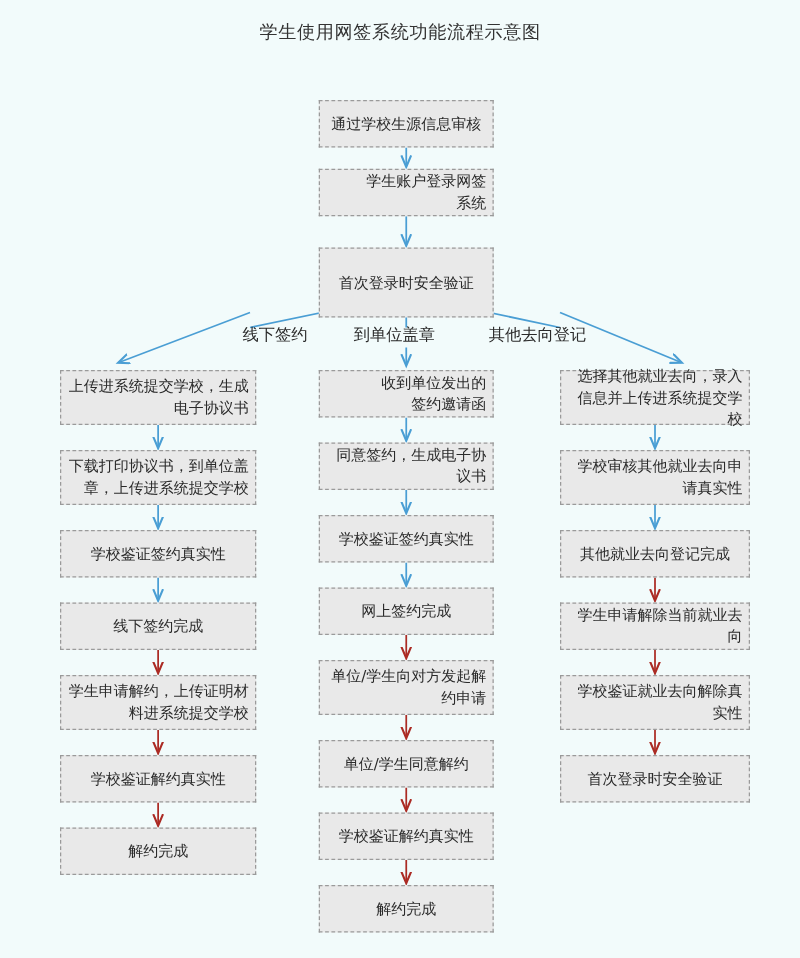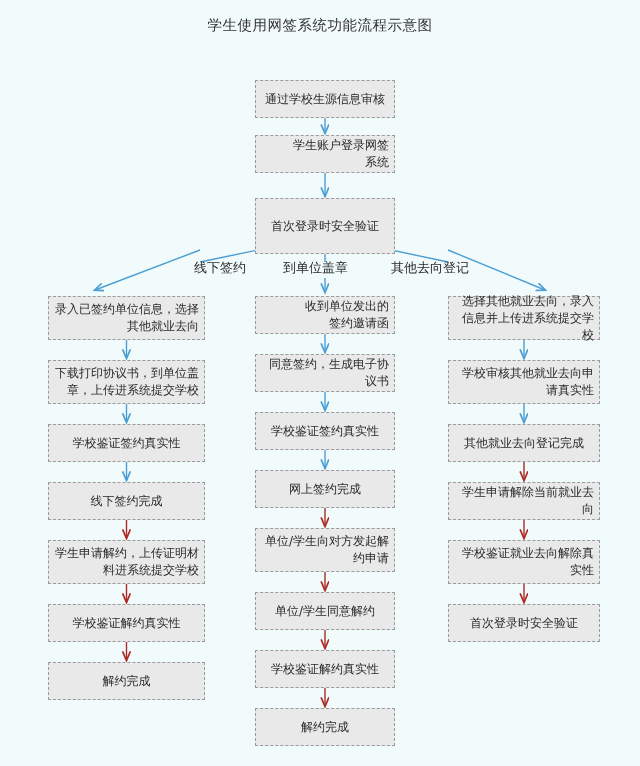--- a/index.html
+++ b/index.html
@@ -91,21 +91,21 @@
         <line x1="524" y1="584" x2="524" y2="602" stroke="#ab2b24" marker-end="url(#ahr)"></line>
       </g>
   </svg>
 
 <div class="box" style="left: 255px; top: 80px; width: 140px; height: 38px;">通过学校生源信息审核</div>
     <div class="box" style="left: 255px; top: 135px; width: 140px; height: 38px; padding-left: 32px;">学生账户登录网签系统</div>
     <div class="box" style="left: 255px; top: 198px; width: 140px; height: 56px;">首次登录时安全验证</div>
     <div class="blabel" style="left: 150px; top: 259px; margin-left: 44px;">线下签约</div>
     <div class="blabel" style="left: 283px; top: 259px;">到单位盖章</div>
     <div class="blabel" style="left: 391px; top: 259px;">其他去向登记</div>
-    <div class="box" style="left: 48px; top: 296px; width: 157px; height: 44px;">录入已签约单位信息，选择其他就业去向</div>
+    <div class="box" style="left: 48px; top: 296px; width: 157px; height: 44px;">上传进系统提交学校，生成电子协议书</div>
     <div class="box" style="left: 48px; top: 360px; width: 157px; height: 44px;">下载打印协议书，到单位盖章，上传进系统提交学校</div>
     <div class="box" style="left: 48px; top: 424px; width: 157px; height: 38px;">学校鉴证签约真实性</div>
     <div class="box" style="left: 48px; top: 482px; width: 157px; height: 38px;">线下签约完成</div>
     <div class="box" style="left: 48px; top: 540px; width: 157px; height: 44px;">学生申请解约，上传证明材料进系统提交学校</div>
     <div class="box" style="left: 48px; top: 604px; width: 157px; height: 38px;">学校鉴证解约真实性</div>
     <div class="box" style="left: 48px; top: 662px; width: 157px; height: 38px;">解约完成</div>
     <div class="box" style="left: 255px; top: 296px; width: 140px; height: 38px; padding-left: 43px;">收到单位发出的签约邀请函</div>
     <div class="box" style="left: 255px; top: 354px; width: 140px; height: 38px;">同意签约，生成电子协议书</div>
     <div class="box" style="left: 255px; top: 412px; width: 140px; height: 38px;">学校鉴证签约真实性</div>
     <div class="box" style="left: 255px; top: 470px; width: 140px; height: 38px;">网上签约完成</div>

